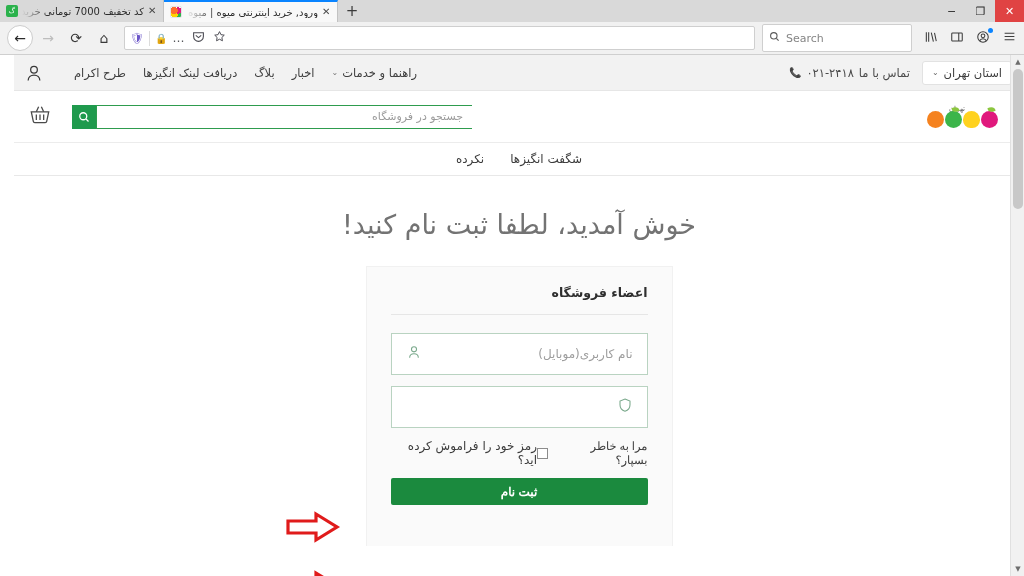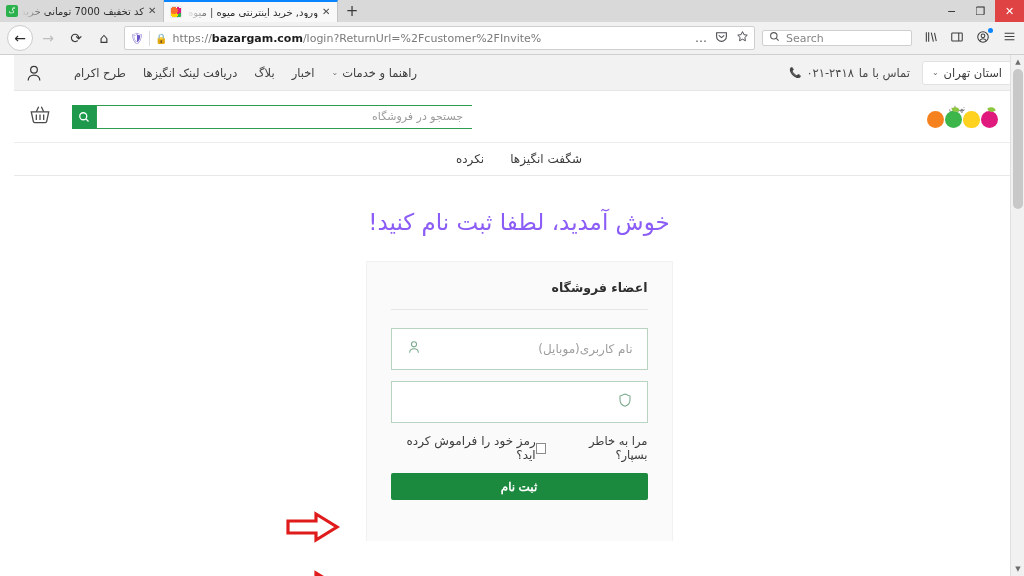--- a/index.html
+++ b/index.html
@@ -91,21 +91,21 @@
   .lock { font-size: 10px; color: #3b3b3b; }
   .urltext {
     flex:1 1 auto; min-width:0; font-size: 11px; color: #7a7a7a;
     white-space: nowrap; overflow: hidden;
     -webkit-mask-image: linear-gradient(to right, #000 94%, transparent 100%);
     mask-image: linear-gradient(to right, #000 94%, transparent 100%);
   }
   .urltext b { color: #1d1d1d; font-weight: 700; }
   .urlicons { display:flex; align-items:center; gap: 8px; color:#55565a; font-size: 12px; }
   .searchbar {
-    width: 150px; height: 16px; background:#fff;
+    width: 150px; height: 28px; background:#fff;
     border: 1px solid #cfcfcf; border-radius: 2px;
     display:flex; align-items:center; direction: ltr; padding: 0 6px; gap: 6px;
   }
   .searchbar .sicon { font-size: 11px; color:#5a5a5a; }
   .searchbar .stext { font-size: 11px; color: #858585; }
   .toolicons { display:flex; align-items:center; gap: 12px; margin-left: 10px; color:#3c3c3c; font-size: 13px; }
   .acct-dot { position: relative; }
   .acct-dot::after {
     content:''; position:absolute; top:-2px; right:-3px;
     width:5px; height:5px; border-radius:50%; background:#0a84ff;
@@ -193,21 +193,21 @@
   .catnav {
     height: 33px; background:#fff; border-bottom: 1px solid #e8e8e8;
     display:flex; align-items:center; justify-content:center; gap: 26px;
     direction: rtl; font-size: 12px; color:#3d3d3d;
   }
   .catnav a { color:#3d3d3d; text-decoration:none; }
 
   
   .welcome {
     text-align:center; direction: rtl;
-    font-size: 23px; color:#8b5cf6; font-weight: 400;
+    font-size: 27px; color:#737373; font-weight: 400;
     margin-top: 33px;
   }
 
   
   .card {
     width: 307px; margin: 26px auto 0; background:#fafafa;
     border: 1px solid #f1f1f1; border-bottom: none;
     padding: 18px 24px 0; direction: rtl; position: relative;
     min-height: 280px;
   }
@@ -222,21 +222,21 @@
     padding: 0 14px; margin-bottom: 11px;
   }
   .field .placeholder {
     flex: 1 1 auto; font-size: 12px; color:#9d9d9d; text-align: right;
   }
   .field .ficon { flex: 0 0 16px; color:#7aa98c; }
   .optrow {
     display:flex; align-items:center; justify-content:space-between;
     direction: rtl; margin: 6px 0 11px; font-size: 11.5px; color:#3c3c3c;
   }
-  .remember { display:flex; align-items:center; gap: 12px; }
+  .remember { display:flex; align-items:center; gap: 12px; font-family: Liberation Serif, serif; }
   .remember .box {
     width: 11px; height: 11px; border: 1px solid #8c8c8c; background:#fff;
   }
   .forgot { color: #3c3c3c; text-decoration: none; font-size: 12px; }
   .btn {
     display:block; width: 100%; height: 27px; background:#1b8a3e;
     color:#fff; font-size: 12px; font-weight: 700;
     display:flex; align-items:center; justify-content:center;
     border: none; border-radius: 2px; direction: rtl;
   }
@@ -283,21 +283,20 @@
   <div class="navbar">
     <div class="navbtn back">←</div>
     <div class="navbtn fwd">→</div>
     <div class="navbtn">⟳</div>
     <div class="navbtn">⌂</div>
 
     <div class="urlbar">
       <span class="shield">🛡</span>
       <span class="divider-v"></span>
       <span class="lock">🔒</span>
-      <span class="urltext"><span>https://</span><b>bazargam.com</b><span>/login?ReturnUrl=%2Fcustomer%2FInvite%</span></span>
       <span class="urlicons">
         <span>…</span>
         <span>
           <svg width="13" height="13" viewBox="0 0 24 24" fill="none" stroke="#4a4a52" stroke-width="2">
             <path d="M3 5h18v7a9 9 0 0 1-18 0z"></path>
               <path d="M7 10l5 4 5-4"></path>
           </svg>
         </span>
         <span>
           <svg width="13" height="13" viewBox="0 0 24 24" fill="none" stroke="#4a4a52" stroke-width="1.8">

